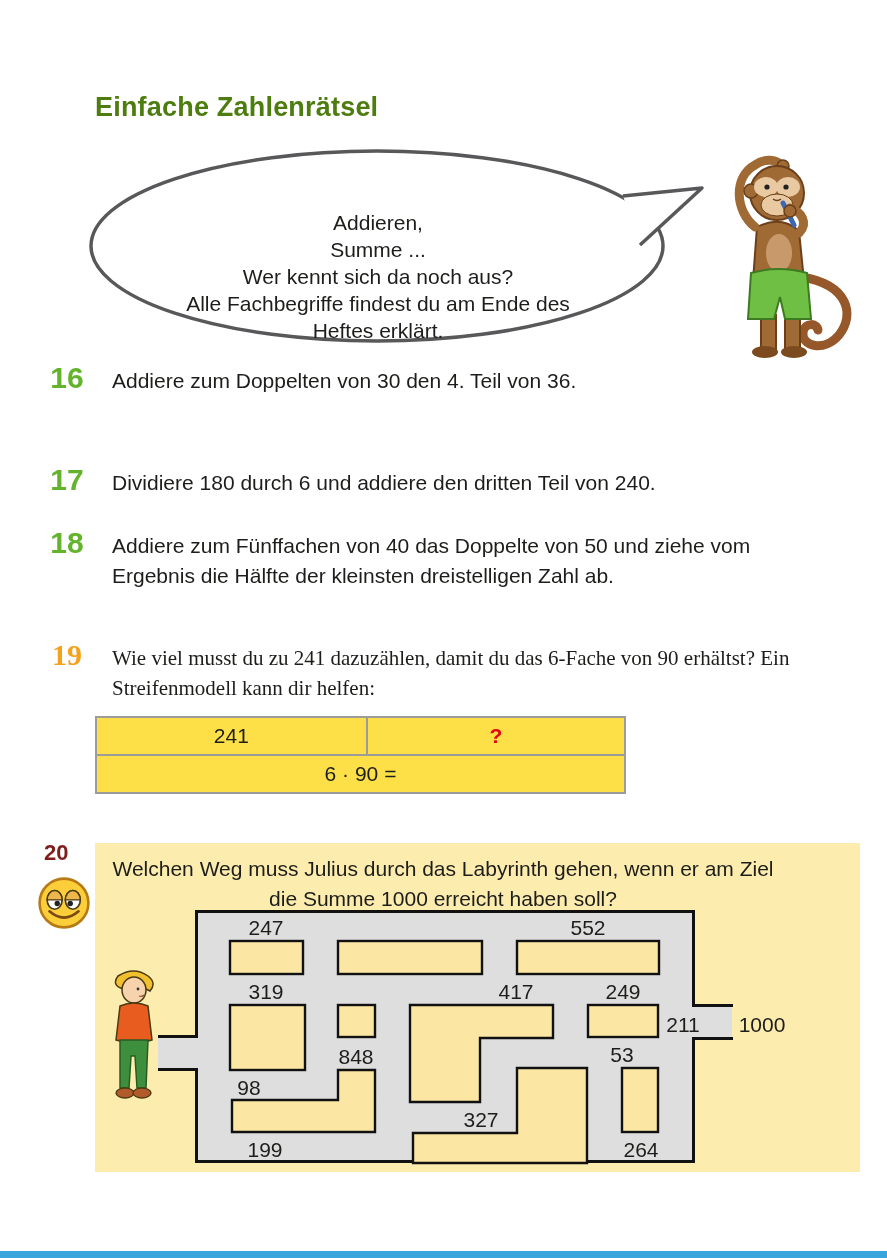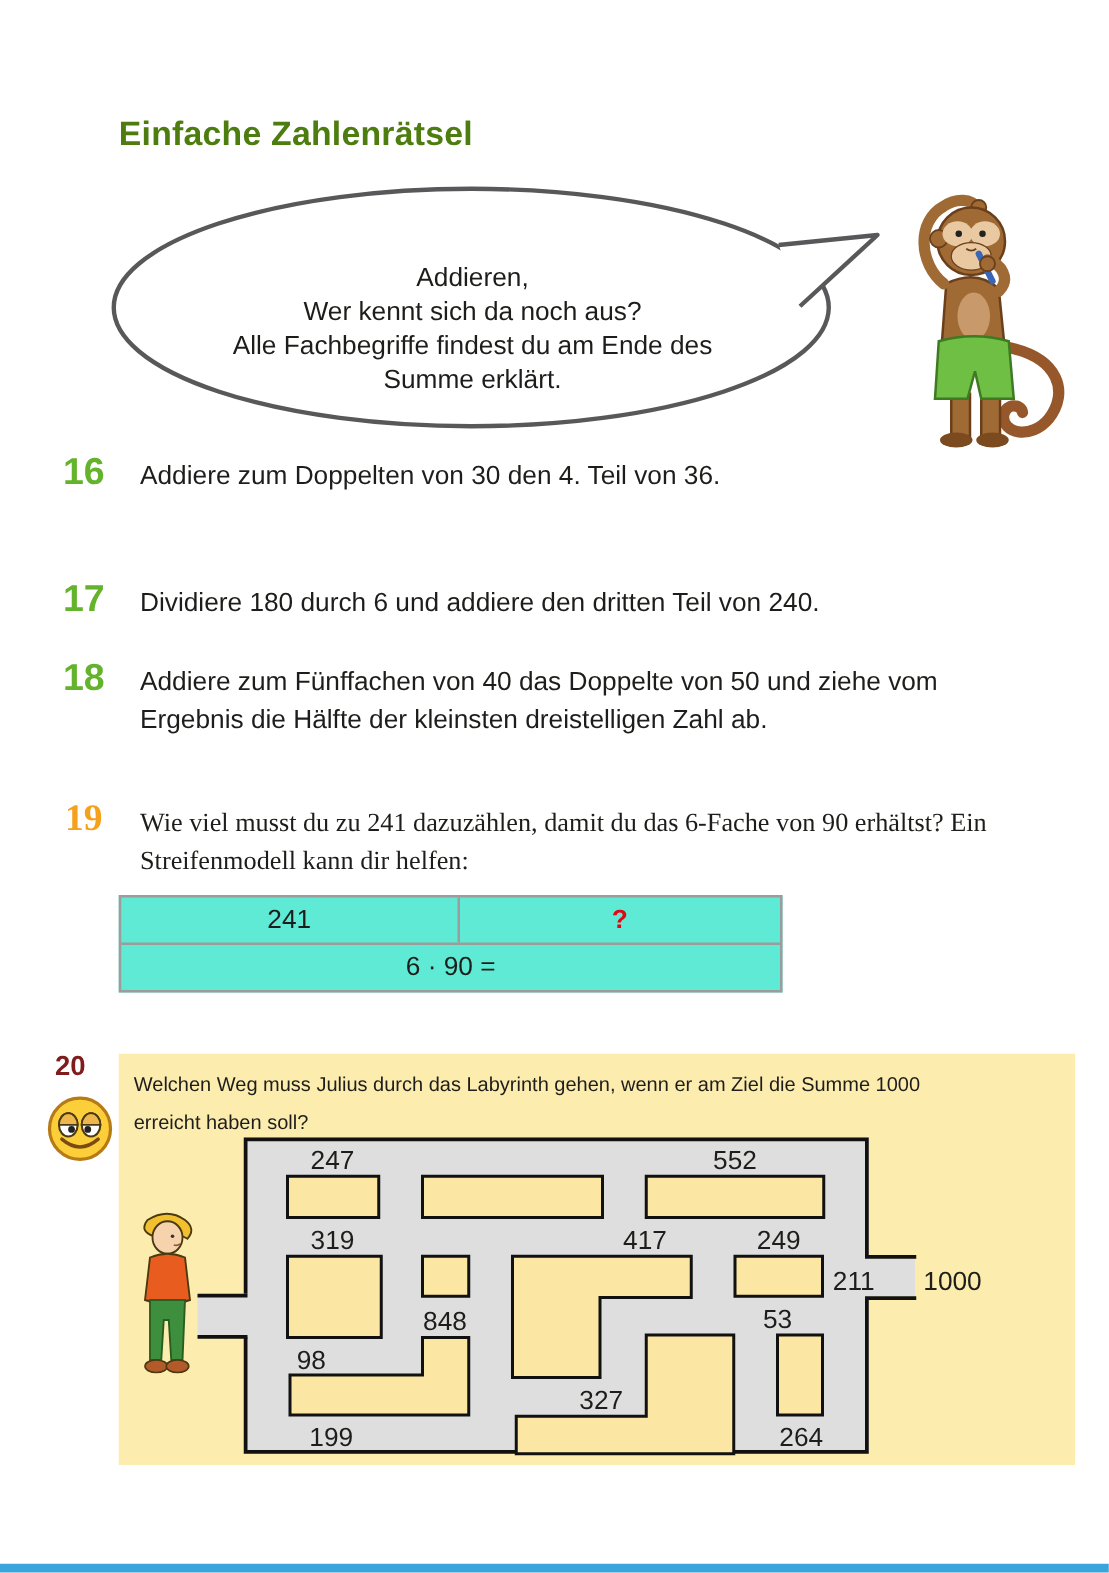--- a/index.html
+++ b/index.html
@@ -25,55 +25,56 @@
   .exnum{
     position:absolute;left:0;top:-5px;width:38px;
     font-size:30px;font-weight:bold;text-align:center;
   }
   .exnum.green{color:#64b32c;}
   .exnum.orange{color:#f5a11d;}
   .extext{margin-left:64px;width:712px;font-size:21px;line-height:30px;}
   
   .strip-table{
     position:absolute;left:95px;top:716px;width:527px;
-    border:2px solid #9c9c9b;background:#5eead4;font-size:21px;
+    border:2px solid #9c9c9b;background:#fde047;font-size:21px;
   }
   .strip-row1{display:flex;height:36px;border-bottom:2px solid #9c9c9b;}
   .strip-c1{width:51%;border-right:2px solid #9c9c9b;display:flex;align-items:center;justify-content:center;}
   .strip-c2{flex:1;display:flex;align-items:center;justify-content:center;color:#e30613;font-weight:bold;}
   .strip-row2{height:36px;display:flex;align-items:center;justify-content:center;}
   
   .panel{
     position:absolute;left:95px;top:843px;width:765px;height:329px;
     background:#fcecae;
   }
   .panel-text{
     position:absolute;left:107px;top:854px;width:672px;
-    font-size:16px;line-height:30px;color:#1d1d1b;
+    font-size:21px;line-height:30px;color:#1d1d1b;text-align:center;
   }
   .num20{position:absolute;left:44px;top:840px;font-size:22px;font-weight:bold;color:#7f1d1d;}
   .maze-svg{position:absolute;left:150px;top:905px;}
   .maze-label{font-size:21px;fill:#1d1d1b;text-anchor:middle;font-family:"Liberation Sans","DejaVu Sans",sans-serif;}
   .footer-bar{position:absolute;left:0;top:1251px;width:887px;height:7px;background:#3aa5dc;}
 </style>
 </head>
 <body>
 
 <div class="page-title">Einfache Zahlenrätsel</div>
 
 <svg class="bubble-svg" width="640" height="202" viewBox="0 0 640 202">
   <ellipse cx="297" cy="100" rx="286" ry="95" fill="#ffffff" stroke="#58585a" stroke-width="3.5"></ellipse>
   <polygon points="543,50 622,42 560,99" fill="#ffffff"></polygon>
   <path d="M543 50 L622 42 L560 99" fill="none" stroke="#58585a" stroke-width="3.5" stroke-linejoin="round"></path>
 </svg>
 <div class="bubble-text">
   <div>Addieren,</div>
+  <div>Summe ...</div>
   <div>Wer kennt sich da noch aus?</div>
   <div>Alle Fachbegriffe findest du am Ende des</div>
-  <div>Summe erklärt.</div>
+  <div>Heftes erklärt.</div>
 </div>
 
 <svg class="abs" style="left:697px;top:139px;" width="172" height="222" viewBox="0 0 172 222">
 
   <path d="M105 138 C152 146 158 176 142 196 C128 213 104 208 106 193 C108 183 120 184 121 191" fill="none" stroke="#96582a" stroke-width="9" stroke-linecap="round"></path>
 
   <rect x="64" y="176" width="15" height="34" fill="#a06a35" stroke="#6b3f1a" stroke-width="2"></rect>
   <rect x="88" y="176" width="15" height="34" fill="#a06a35" stroke="#6b3f1a" stroke-width="2"></rect>
   <ellipse cx="68" cy="213" rx="13" ry="6" fill="#7c4a1f"></ellipse>
   <ellipse cx="97" cy="213" rx="13" ry="6" fill="#7c4a1f"></ellipse>

